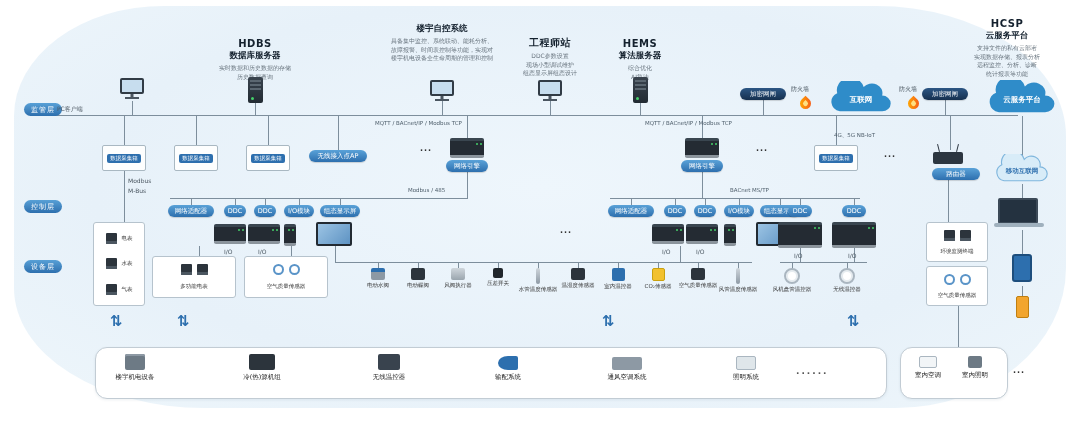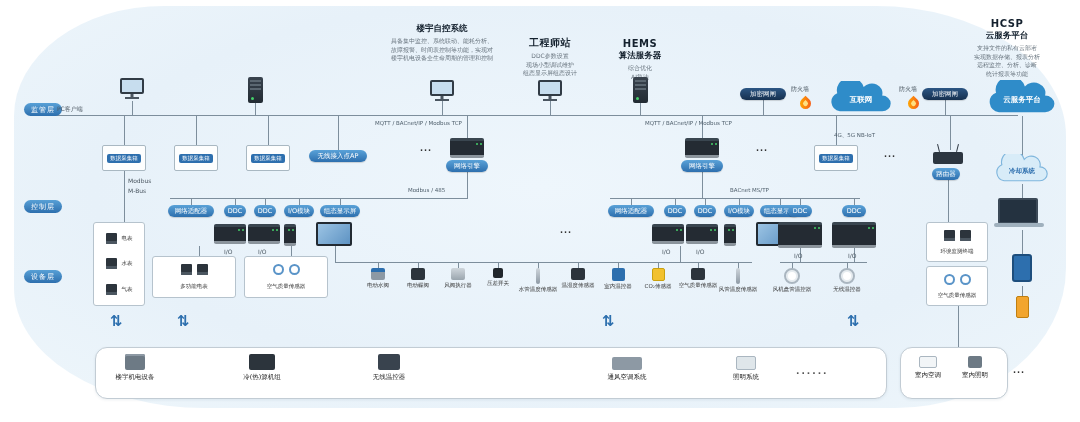--- a/index.html
+++ b/index.html
@@ -145,22 +145,28 @@
   <i class="ln" style="left:945px;top:100px;width:1px;height:15px"></i>
   <i class="ln" style="left:1022px;top:116px;width:1px;height:40px"></i>
   <i class="ln" style="left:1022px;top:184px;width:1px;height:14px"></i>
   <i class="ln" style="left:1022px;top:230px;width:1px;height:24px"></i>
   <i class="ln" style="left:1022px;top:286px;width:1px;height:10px"></i>
   <i class="ln" style="left:948px;top:180px;width:1px;height:42px"></i>
   <i class="ln" style="left:958px;top:306px;width:1px;height:41px"></i>
 
   <div class="layer" style="left:24px;top:103px">监管层</div>
   <div class="layer" style="left:24px;top:200px">控制层</div>
-  <div class="layer" style="left:24px;top:270px">设备层</div>
-
+  <div class="layer" style="left:24px;top:260px">设备层</div>
+
+  <div class="sys" style="left:185px;top:38px;width:140px">
+    <div class="nm">HDBS</div>
+    <div class="sub">数据库服务器</div>
+    <div class="dsc">实时数据和历史数据的存储
+历史数据查询</div>
+  </div>
   <div class="sys" style="left:352px;top:22px;width:180px">
     <div class="sub">楼宇自控系统</div>
     <div class="dsc">具备集中监控、系统联动、能耗分析、
 故障报警、时间表控制等功能，实现对
 楼宇机电设备全生命周期的管理和控制</div>
   </div>
   <div class="sys" style="left:502px;top:36px;width:96px">
     <div class="nm">工程师站</div>
     <div class="sub"></div>
     <div class="dsc">DDC参数设置
@@ -231,32 +237,32 @@
   <div class="cloudbox" style="left:828px;top:81px;width:66px;height:34px">
     <svg viewBox="0 0 100 56" preserveAspectRatio="none">
         <path d="M18 50 a16 16 0 0 1 -4 -30 a20 20 0 0 1 40 -10 a16 16 0 0 1 28 14 a13 13 0 0 1 0 26 z" fill="#2f8cc9"></path>
       </svg>
     <span class="cloudtxt">互联网</span>
   </div>
   <div class="tag" style="left:899px;top:85px">防火墙</div>
   <div class="flame" style="left:908px;top:98px"></div>
   <div class="pill dark" style="left:922px;top:88px;width:46px">加密网闸</div>
   <div class="router" style="left:933px;top:152px"></div>
-  <div class="pill" style="left:932px;top:168px;width:28px">路由器</div>
+  <div class="pill" style="left:932px;top:168px;width:48px">路由器</div>
   <div class="cloudbox" style="left:986px;top:80px;width:72px;height:36px">
     <svg viewBox="0 0 100 56" preserveAspectRatio="none">
         <path d="M18 50 a16 16 0 0 1 -4 -30 a20 20 0 0 1 40 -10 a16 16 0 0 1 28 14 a13 13 0 0 1 0 26 z" fill="#2f8cc9"></path>
       </svg>
     <span class="cloudtxt">云服务平台</span>
   </div>
   <div class="cloudbox light" style="left:994px;top:154px;width:56px;height:30px">
     <svg viewBox="0 0 100 56" preserveAspectRatio="none">
         <path d="M18 50 a16 16 0 0 1 -4 -30 a20 20 0 0 1 40 -10 a16 16 0 0 1 28 14 a13 13 0 0 1 0 26 z" fill="#d8ecf8" stroke="#7fb6dd" stroke-width="2"></path>
       </svg>
-    <span class="cloudtxt">冷却系统</span>
+    <span class="cloudtxt">移动互联网</span>
   </div>
 
   <div class="pill" style="left:168px;top:205px;width:46px">网络适配器</div>
   <div class="pill" style="left:224px;top:205px;width:22px">DDC</div>
   <div class="pill" style="left:254px;top:205px;width:22px">DDC</div>
   <div class="pill" style="left:284px;top:205px;width:30px">I/O模块</div>
   <div class="pill" style="left:320px;top:205px;width:40px">组态显示屏</div>
   <div class="dev" style="left:214px;top:224px;width:32px;height:20px"></div>
   <div class="dev" style="left:248px;top:224px;width:32px;height:20px"></div>
   <div class="dev" style="left:284px;top:224px;width:12px;height:22px"></div>
@@ -395,20 +401,24 @@
       <div class="elbl">冷(热)源机组</div>
     </div>
   <div class="equip" style="left:100px;top:354px">
       <div class="eic e1"></div>
       <div class="elbl">楼宇机电设备</div>
     </div>
   <div class="equip" style="left:354px;top:354px">
       <div class="eic e3"></div>
       <div class="elbl">无线温控器</div>
     </div>
+  <div class="equip" style="left:473px;top:354px">
+      <div class="eic e4"></div>
+      <div class="elbl">输配系统</div>
+    </div>
   <div class="equip" style="left:711px;top:354px">
       <div class="eic e6"></div>
       <div class="elbl">照明系统</div>
     </div>
   <div class="equip" style="left:592px;top:354px">
       <div class="eic e5"></div>
       <div class="elbl">通风空调系统</div>
     </div>
   <div class="bigdots" style="left:796px;top:366px">......</div>
 

